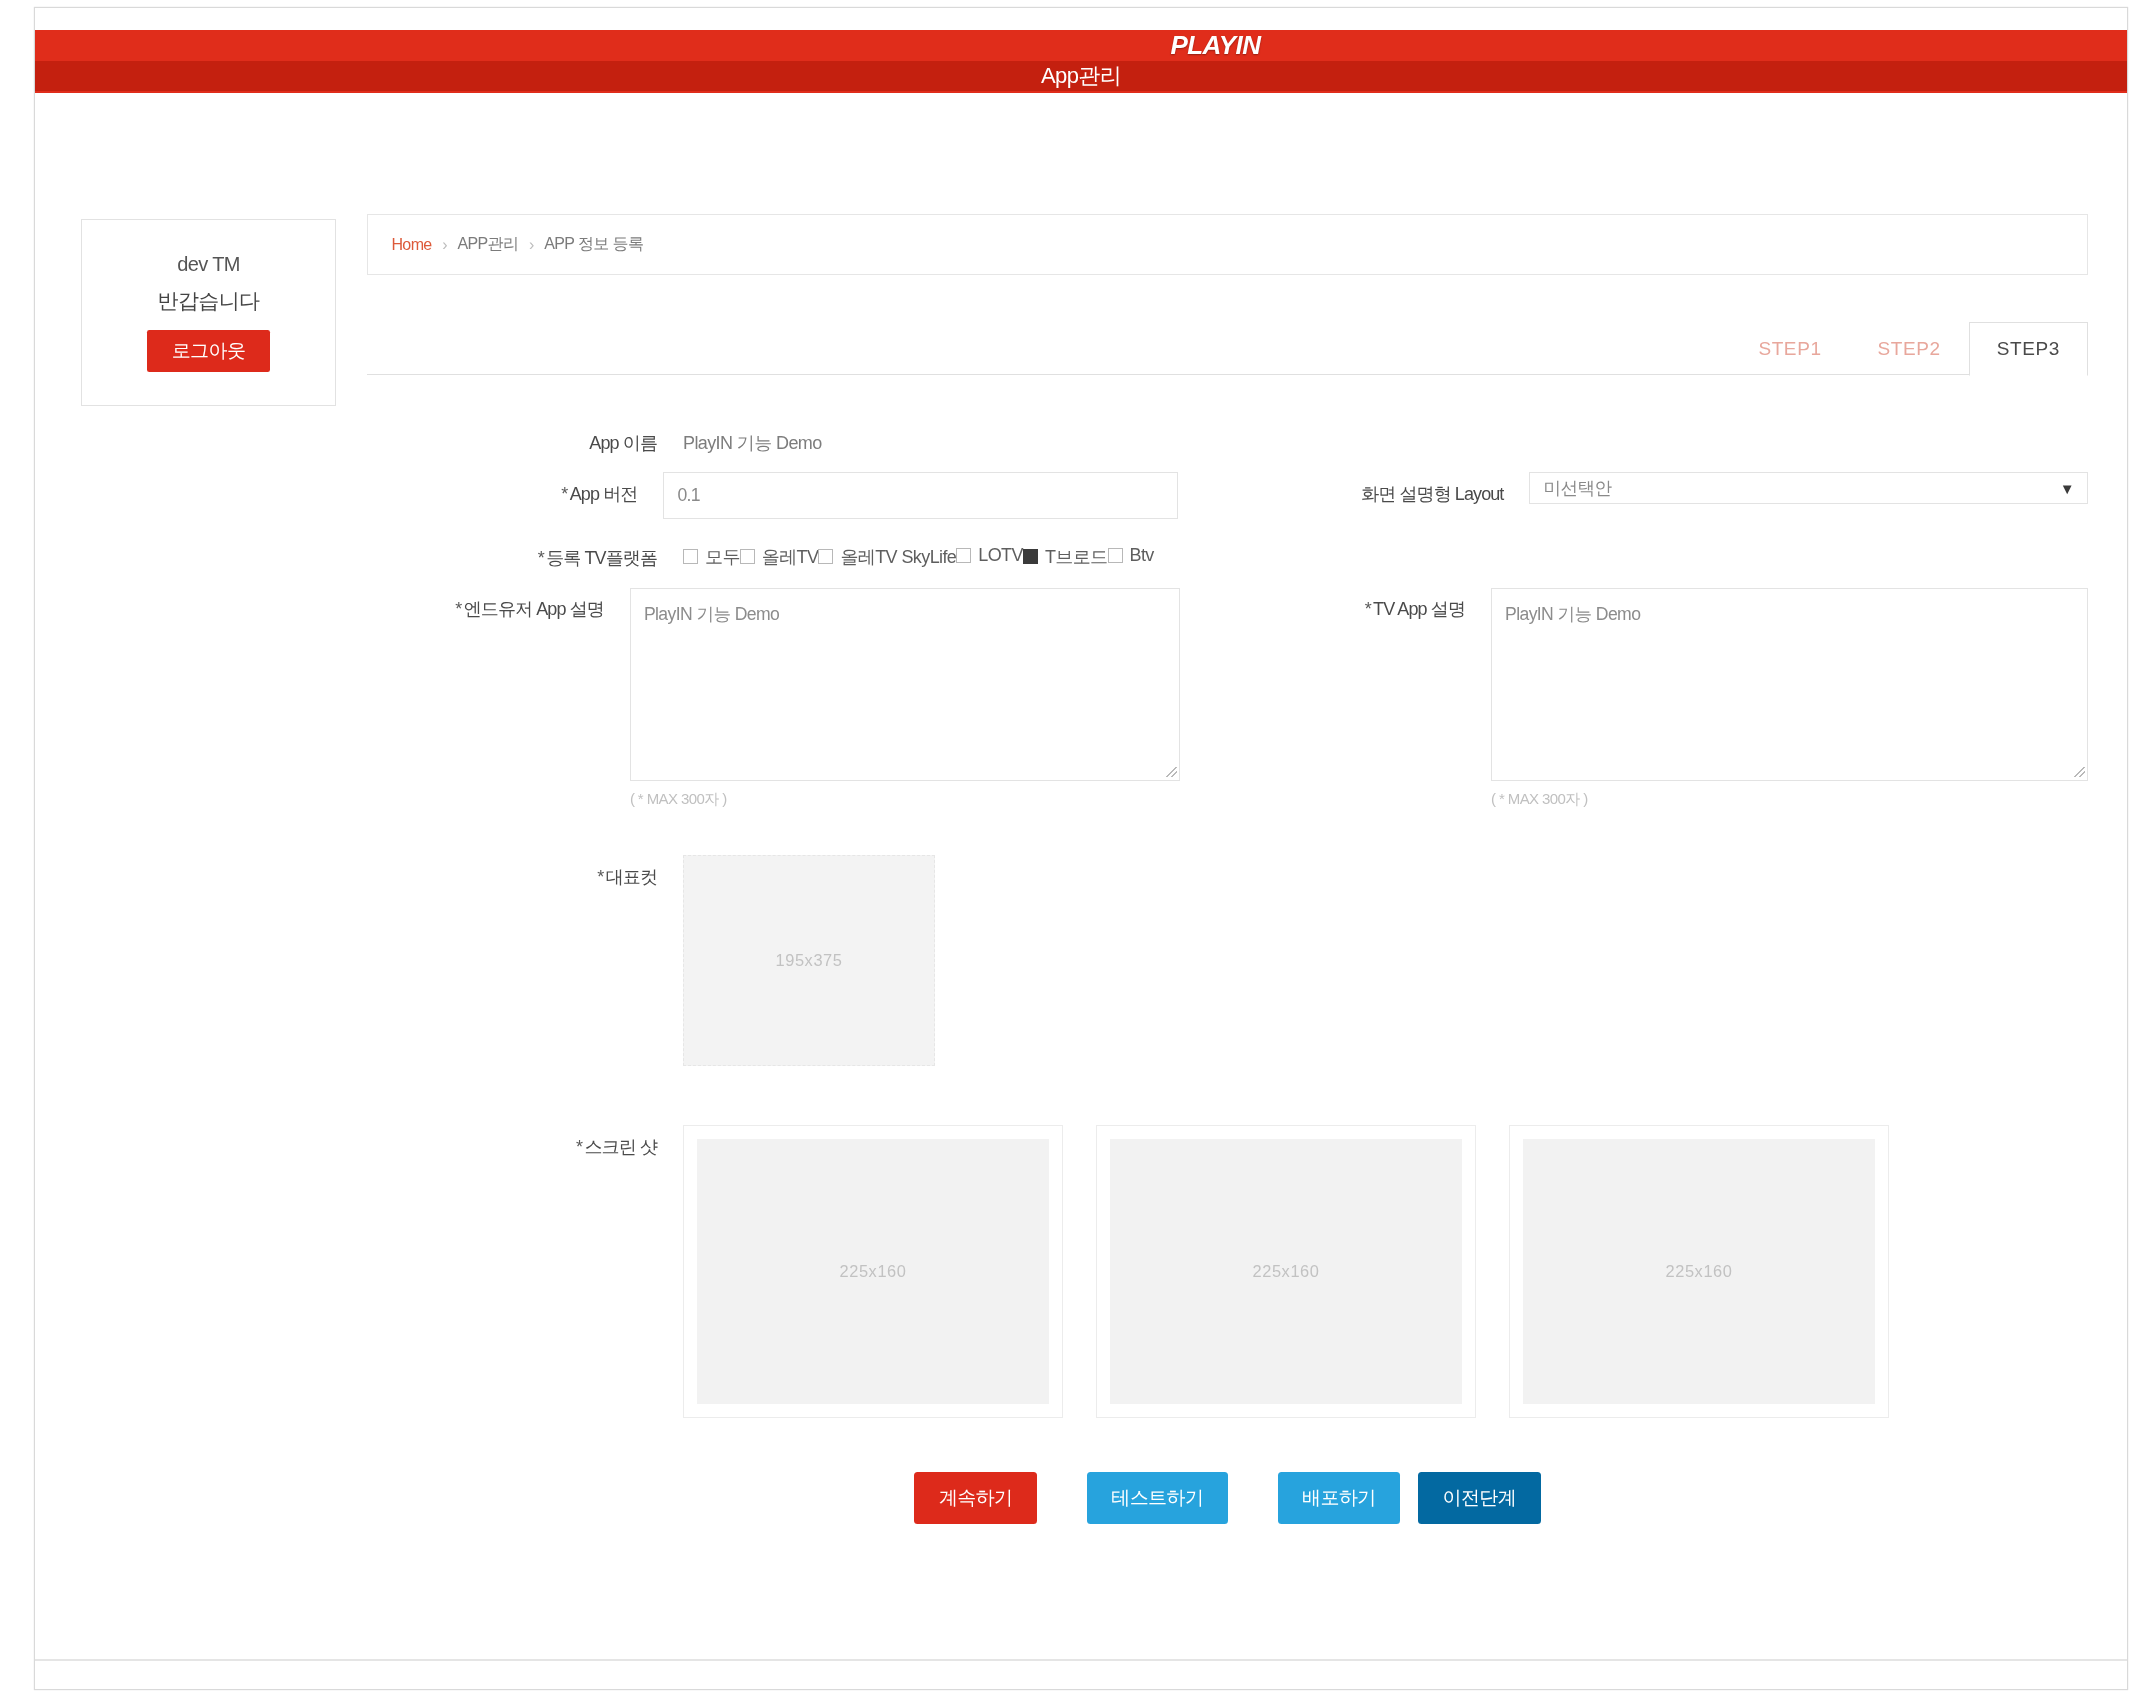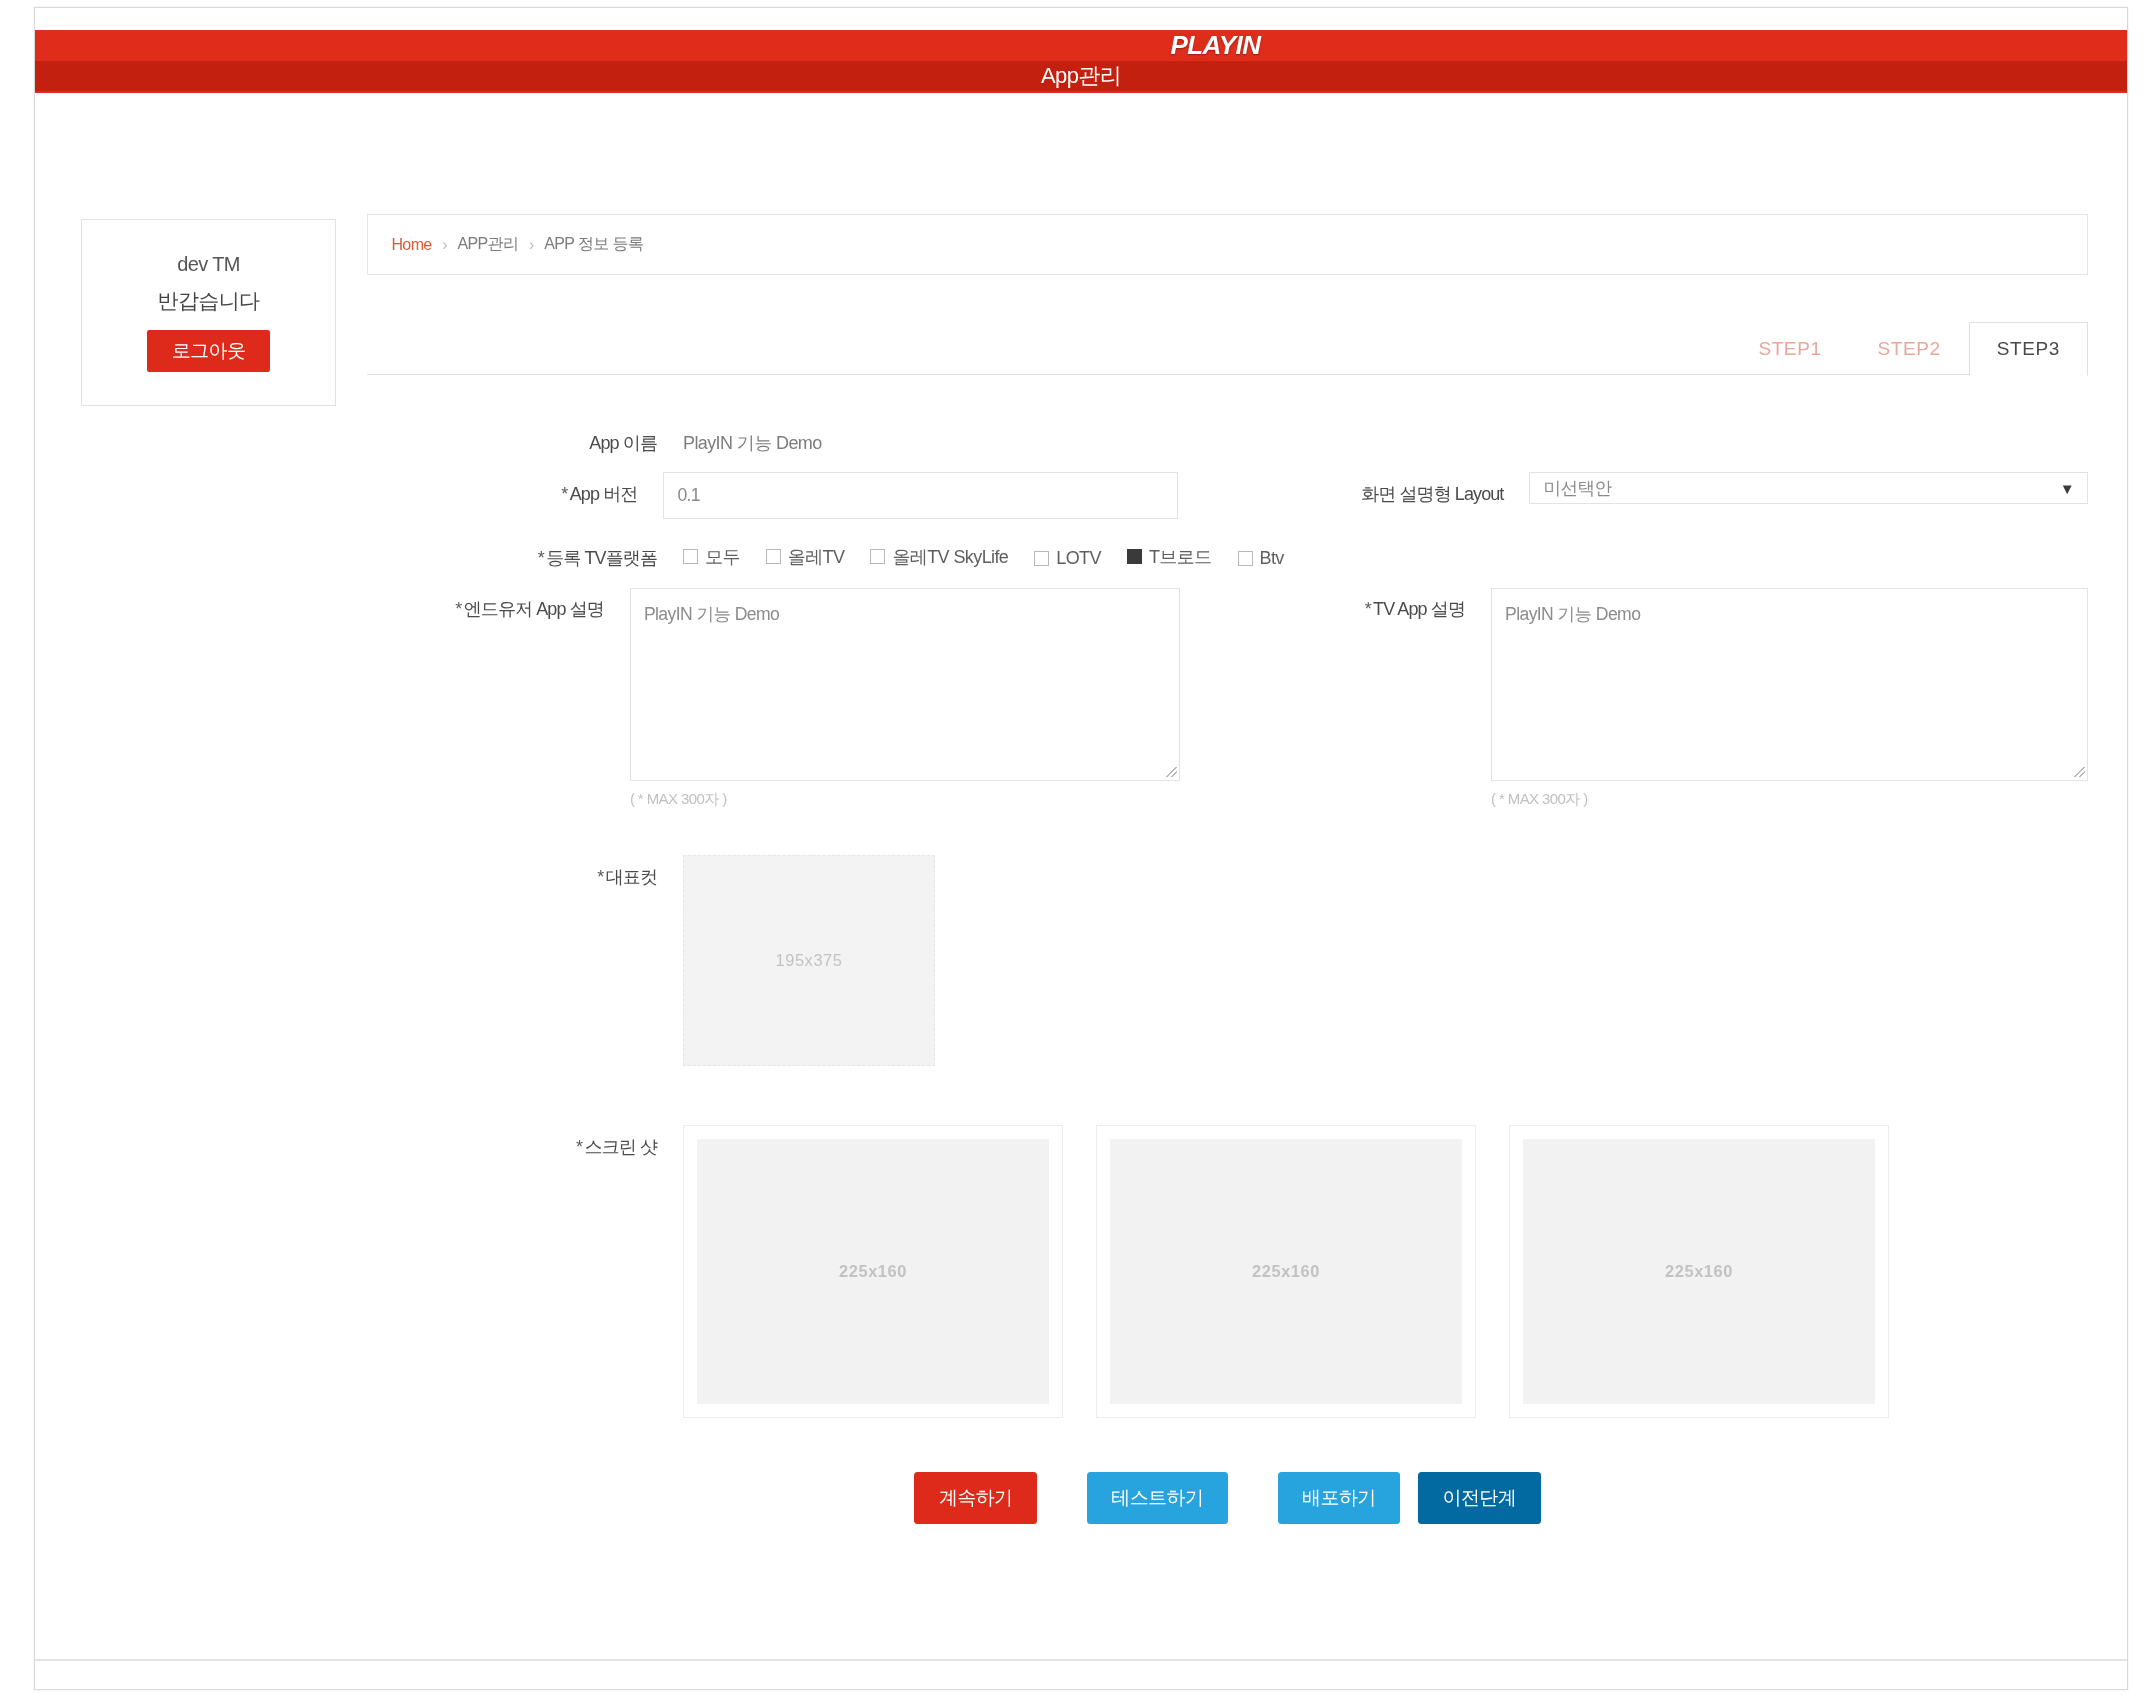--- a/index.html
+++ b/index.html
@@ -122,21 +122,21 @@
   .inp-app-version { width: 550px; }
 
   .sel {
     width: 550px; height: 32px; border: 1.2px solid #e3e3e3; background: #fff;
     font-size: 17.6px; color: #8a8a8a; padding: 0 13px;
     display: flex; align-items: center; justify-content: space-between;
     letter-spacing: -0.6px; cursor: pointer;
   }
   .caret { font-size: 15px; color: #3a3a3a; }
 
-  .chk-wrap { display: flex; align-items: flex-end; padding-top: 8.2px; gap: 26px; flex-wrap: nowrap; }
+  .chk-wrap { display: flex; align-items: flex-start; padding-top: 8.2px; flex-wrap: nowrap; }
   .chk { display: flex; align-items: center; gap: 7px; font-size: 18px; color: #5e5e5e; letter-spacing:-0.6px; cursor: pointer; white-space: nowrap;}
   .box { width: 15px; height: 15px; border: 1.2px solid #b8b8b8; background: #fff; display:inline-block; }
   .box.checked { background: #3a3a3a; border-color: #3a3a3a; }
 
   .ta {
     width: 550px; height: 193px;
     border: 1.2px solid #e3e3e3; background: #fff;
     font-size: 17.6px; color: #8c8c8c; padding: 13px;
     letter-spacing: -0.6px;
     position: relative;
@@ -149,21 +149,21 @@
       linear-gradient(135deg, transparent 70%, #b9b9b9 70%, #b9b9b9 80%, transparent 80%);
   }
   .hint { font-size: 15px; color: #c0c0c0; margin-top: 9.4px; letter-spacing: -0.6px; }
 
   .thumb-main {
     width: 252px; height: 211px;
     border: 1.2px dashed #e6e6e6; background: #f3f3f3;
     display: flex; align-items: center; justify-content: center;
     font-size: 16.4px; color: #c2c2c2; letter-spacing: 0.6px;
   }
-  .shot-row { display: flex; gap: 33px; font-weight: bold; }
+  .shot-row { display: flex; gap: 33px; }
   .shot {
     width: 380px; height: 293px;
     border: 1.2px solid #ececec; background: #fff;
     display: flex; align-items: center; justify-content: center;
     padding: 13px;
   }
   .shot-inner {
     width: 100%; height: 100%;
     background: #f2f2f2;
     display: flex; align-items: center; justify-content: center;

